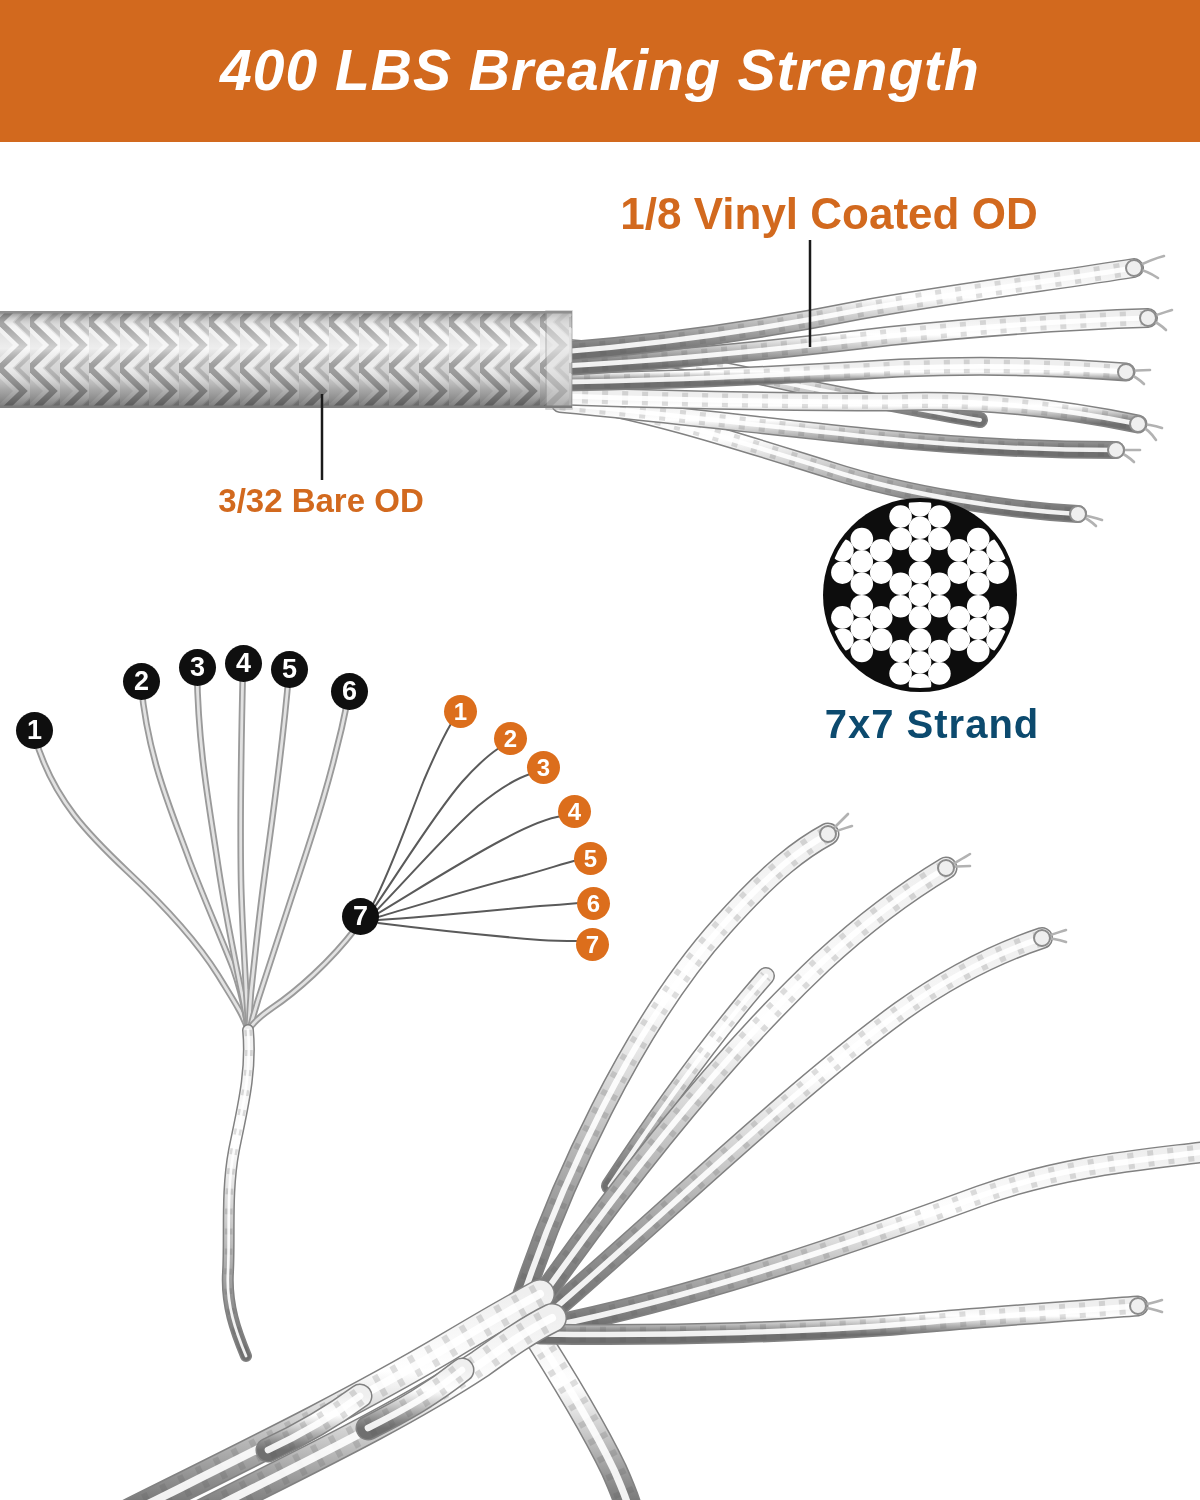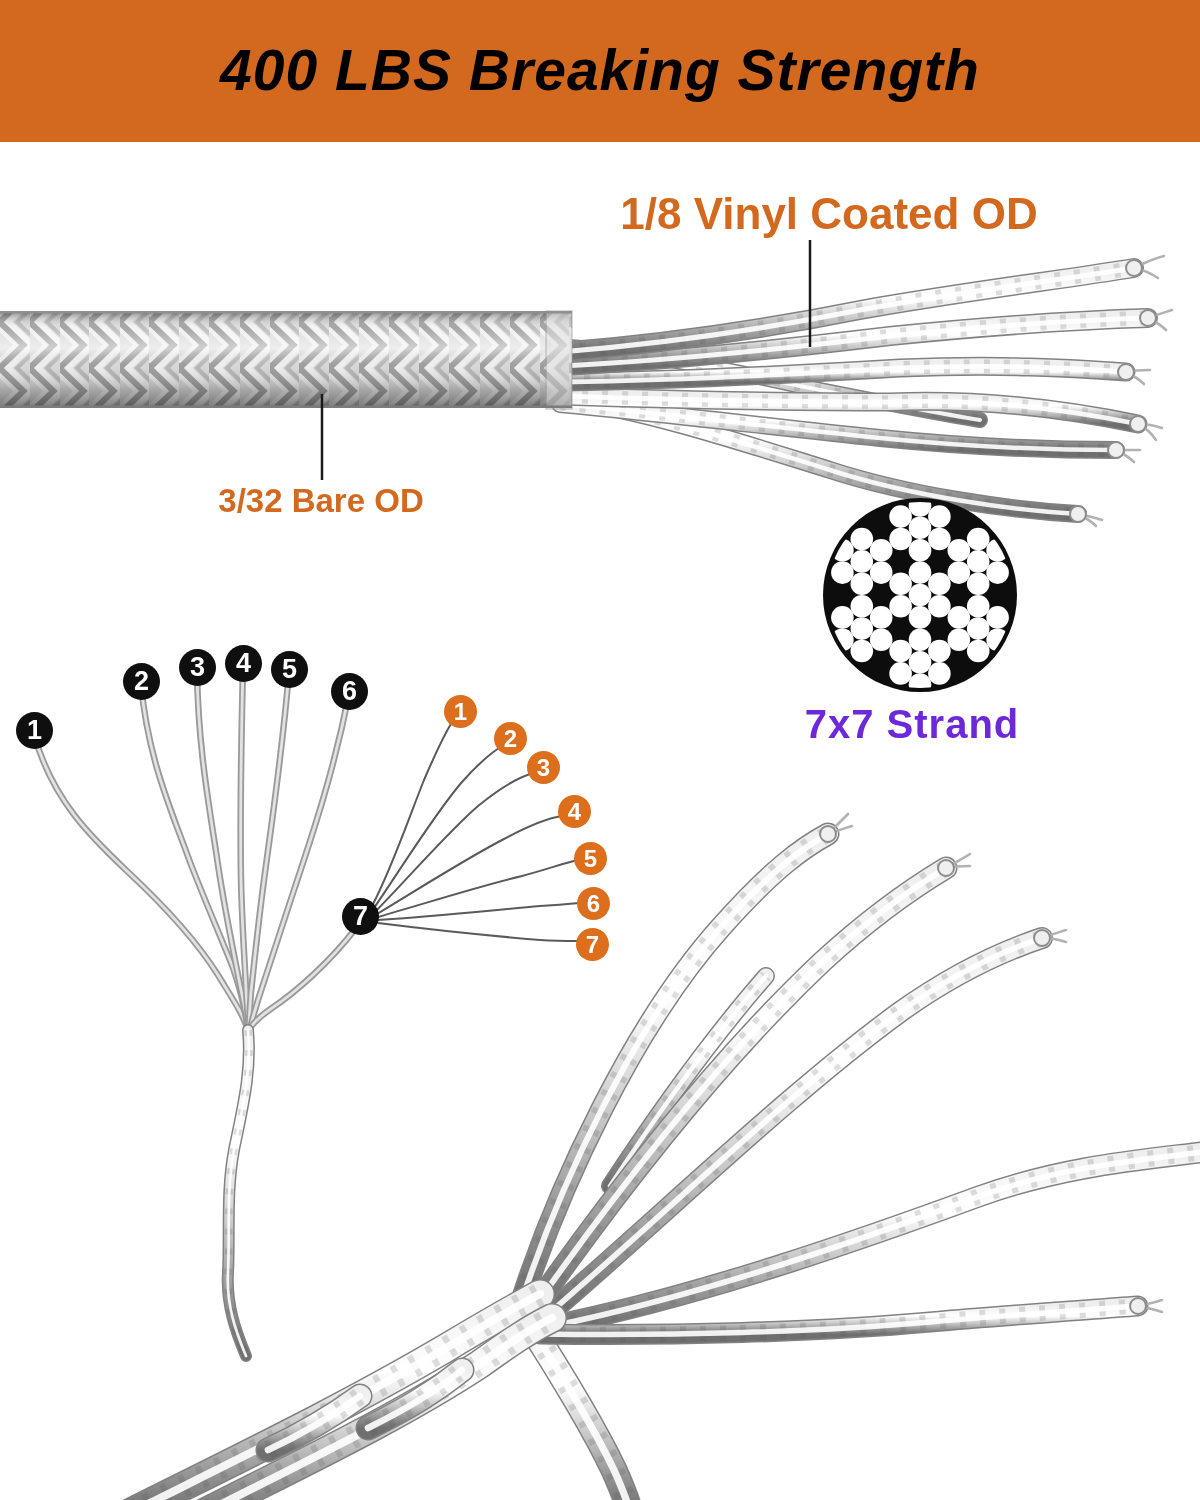--- a/index.html
+++ b/index.html
@@ -4,34 +4,34 @@
 <style>
   html,body{margin:0;padding:0;}
   body{
     width:1200px;height:1500px;position:relative;overflow:hidden;
     background:#ffffff;font-family:"Liberation Sans",sans-serif;
   }
   .banner{
     position:absolute;left:0;top:0;width:1200px;height:142px;
     background:var(--banner-bg,#d2691e);
     display:flex;flex-direction:column;align-items:center;justify-content:center;
-    color:#000000;text-align:center;
+    color:#ffffff;text-align:center;
   }
   .banner-title{font-size:57px;font-weight:bold;font-style:italic;line-height:1.05;letter-spacing:1px;}
   .banner-subtitle{font-size:37px;font-weight:bold;margin-top:5px;white-space:pre;letter-spacing:0px;}
   .art{position:absolute;left:0;top:0;}
   .label{
     position:absolute;font-weight:bold;color:var(--accent,#d2691e);
     transform:translateX(-50%);white-space:nowrap;line-height:1;
   }
   .label.vinyl{left:829px;top:192px;font-size:44px;}
   .label.bare{left:321px;top:484px;font-size:33px;}
   .xsec-caption{
-    position:absolute;left:912px;top:702px;transform:translateX(-50%);
-    font-size:40px;font-weight:bold;color:#6d28d9;letter-spacing:1px;white-space:nowrap;
+    position:absolute;left:932px;top:702px;transform:translateX(-50%);
+    font-size:40px;font-weight:bold;color:#0c4a6e;letter-spacing:1px;white-space:nowrap;
   }
   .numcircle{
     position:absolute;border-radius:50%;color:#ffffff;font-weight:bold;
     display:flex;align-items:center;justify-content:center;line-height:1;
   }
   .numcircle.k{width:37px;height:37px;background:#0f0f0f;font-size:27px;}
   .numcircle.o{width:33px;height:33px;background:var(--orange-circle,#dc6e1c);font-size:24px;}
 </style>
 </head>
 <body>

